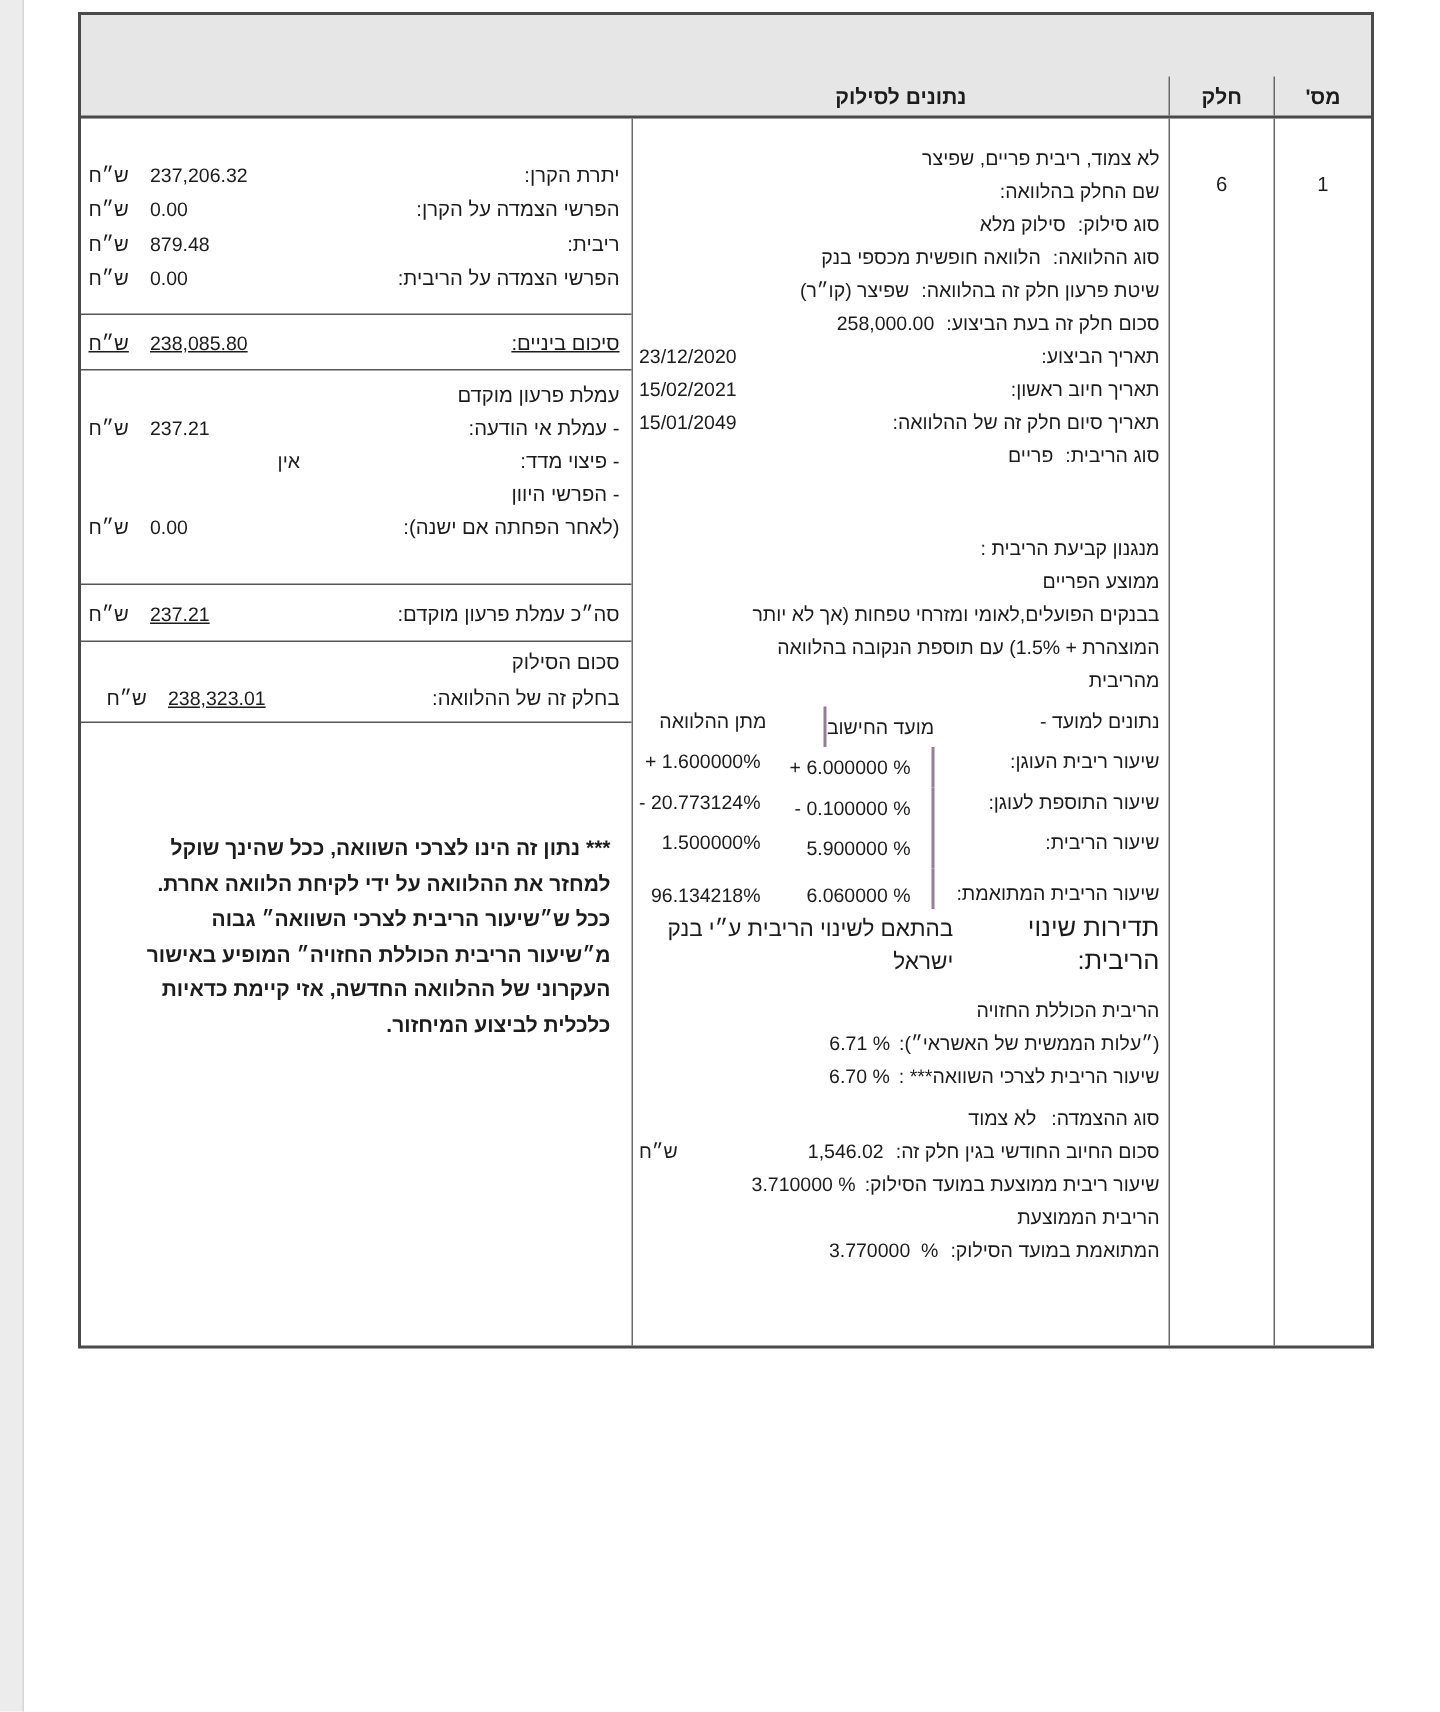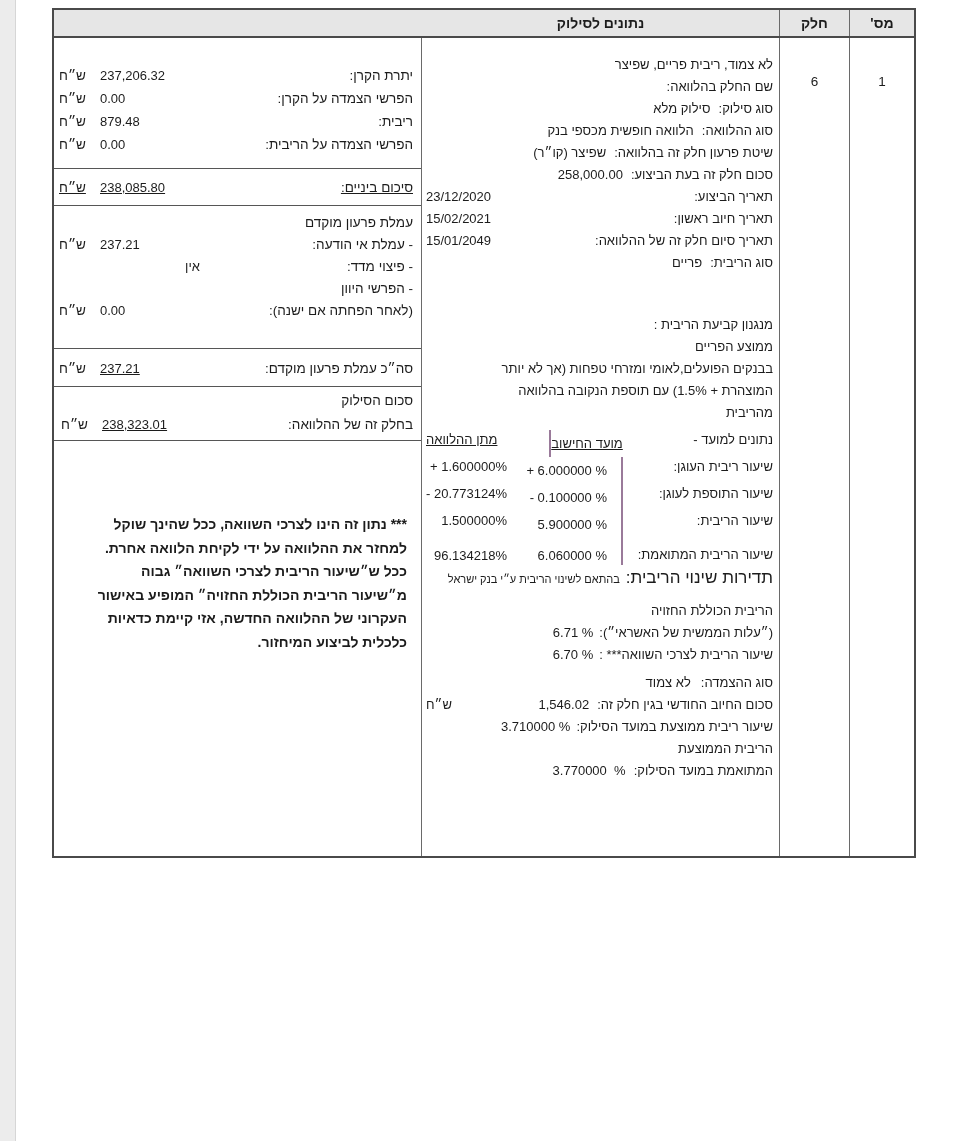--- a/index.html
+++ b/index.html
@@ -7,59 +7,59 @@
     width:960px;height:1141px;position:relative;overflow:hidden;
     font-family:"Liberation Sans","DejaVu Sans",sans-serif;
     color:#1c1c1c;font-size:13px;
   }
   .page-edge{position:absolute;left:0;top:0;width:15px;height:1141px;
     background:#ececec;border-right:1px solid #d6d6d6;}
   .tbl{position:absolute;left:52px;top:8px;width:864px;
     border:2px solid #4a4a4a;background:#fff;box-sizing:border-box;}
   .grid4{display:grid;grid-template-columns:64px 70px 358px 1fr;direction:rtl;}
   .hdr{background:#e6e6e6;border-bottom:2px solid #4a4a4a;}
-  .hdr>div{padding:4px 2px;text-align:center;font-weight:bold;font-size:14px;line-height:18px;}
+  .hdr>div{padding:4px 2px;text-align:center;font-weight:bold;font-size:14px;line-height:18px;margin-top:41px;}
   .grid4>div+div{border-left:none;border-inline-start:1px solid #6a6a6a;}
   .bodyrow>div{min-height:818px;box-sizing:border-box;}
   .cell-id{padding-top:36px;text-align:center;font-size:13.5px;}
 
   
   .gen{padding:16px 6px 0 4px;direction:rtl;}
   .gl{line-height:22px;text-align:right;}
   .gf{display:flex;direction:rtl;align-items:baseline;gap:8px;line-height:22px;}
   .gsb{display:flex;direction:rtl;justify-content:space-between;align-items:baseline;line-height:22px;}
   .num{direction:ltr;unicode-bidi:isolate;white-space:pre;}
   .sp40{height:40px;} .sp10{height:10px;} .sp6{height:6px;}
   .rrow{display:grid;grid-template-columns:150px 112px 1fr;direction:rtl;align-items:baseline;}
   .rrow .rl{text-align:right;line-height:20px;}
   .rrow .rv1{direction:ltr;text-align:right;padding-right:14px;white-space:pre;
     border-inline-end:2px solid #9a7a9a;align-self:stretch;display:flex;align-items:center;justify-content:flex-end;margin-left:38px;}
   .rrow .rv2{direction:ltr;text-align:right;padding-right:4px;white-space:pre;}
   .rhead{font-size:13px;}
-  .rhead .rv1,.rhead .rv2{text-decoration:underline;direction:rtl;justify-content:center;text-align:left;padding-right:0;}
+  .rhead .rv1,.rhead .rv2{direction:rtl;justify-content:center;text-align:right;padding-right:0;}
   .rrow{min-height:27px;}
   .rlast{align-items:end;}
   .rlast .rv1,.rlast .rv2{align-items:flex-end;padding-bottom:2px;}
   .small-lab{font-size:17px;}
-  .small-val{font-size:11px;}
+  .small-val{font-size:15px;}
 
   
   .set{direction:rtl;display:flex;flex-direction:column;}
   .sec{border-bottom:1px solid #565656;box-sizing:border-box;}
   .srow{display:grid;grid-template-columns:1fr 100px 46px;direction:rtl;align-items:baseline;line-height:23px;}
   .srow .lab{text-align:right;padding-right:8px;font-size:13.5px;}
   .srow .val{direction:ltr;text-align:left;white-space:pre;}
   .srow .vheb{text-align:right;}
   .srow .shk{text-align:left;padding-left:5px;font-size:13.5px;direction:ltr;}
   .secA{padding:26px 0 12px 0;}
   .secB{padding:7px 0 6px 0;}
   .secC{padding:6px 0 26px 0;}
   .secC .srow{line-height:22px;}
   .secD{padding:8px 0 6px 0;}
-  .secE{padding:2px 0 3px 2px;}
+  .secE{padding:2px 0 3px 12px;}
   .secE .srow{line-height:24px;}
   .u{text-decoration:underline;}
   .note{margin-top:72px;padding:0 14px 0 10px;font-weight:bold;font-size:14px;
     line-height:23.5px;text-align:right;direction:rtl;}
 </style>
 </head>
 <body>
 
 <div class="page-edge"></div>
 

